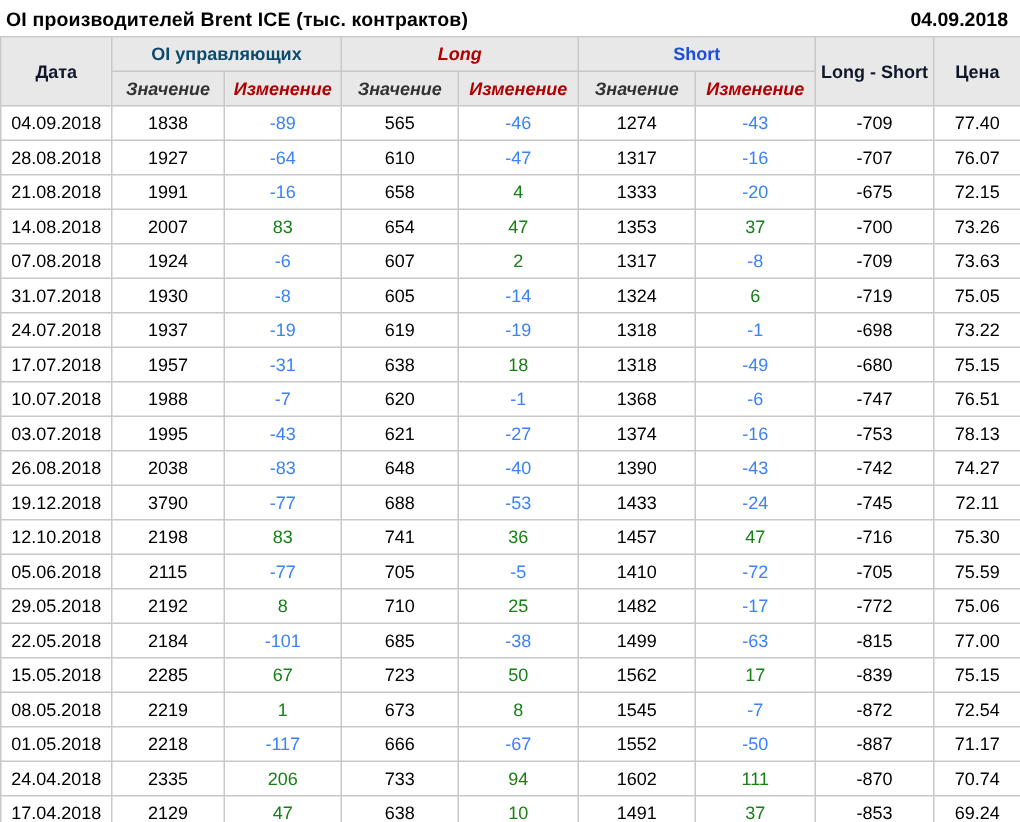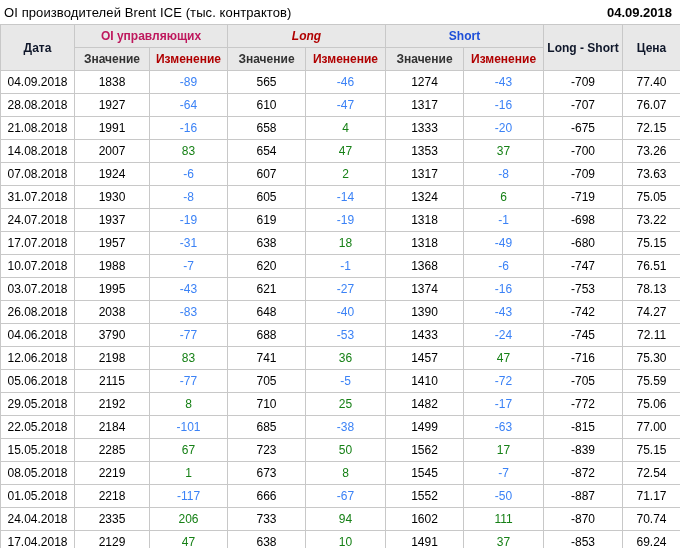--- a/index.html
+++ b/index.html
@@ -24,21 +24,21 @@
   .title-bar {
     height: 24px;
     display: flex;
     align-items: center;
     justify-content: space-between;
     padding: 0 6px 0 4px;
     box-sizing: border-box;
   }
   .title-text {
     font-size: 13px;
-    font-weight: normal;
+    font-weight: bold;
     color: #000;
     letter-spacing: 0.1px;
   }
   .title-date {
     font-size: 13px;
     font-weight: bold;
     color: #000;
     padding-right: 2px;
   }
   table.data {
@@ -53,24 +53,24 @@
     font-size: 12px;
     text-align: center;
     vertical-align: middle;
     white-space: nowrap;
   }
   thead th {
     background: #e8e8e8;
     font-weight: bold;
     color: #0f172a;
   }
-  thead th.grp-oi { color: #be185d; }
+  thead th.grp-oi { color: #0c4a6e; }
   thead th.grp-long { color: #b00000; font-style: italic; }
   thead th.grp-short { color: #1d4ed8; }
-  thead th.sub { font-weight: bold; }
+  thead th.sub { font-weight: bold; font-style: italic; }
   thead th.sub-oi-val { color: #333333; }
   thead th.sub-oi-chg { color: #b00000; }
   thead th.sub-long-val { color: #333333; }
   thead th.sub-long-chg { color: #b00000; }
   thead th.sub-short-val { color: #333333; }
   thead th.sub-short-chg { color: #b00000; }
   tbody td {
     background: #ffffff;
   }
   td.date-cell {
@@ -248,32 +248,32 @@
           <td class="num">2038</td>
           <td class="num neg">-83</td>
           <td class="num">648</td>
           <td class="num neg">-40</td>
           <td class="num">1390</td>
           <td class="num neg">-43</td>
           <td class="num">-742</td>
           <td class="num">74.27</td>
         </tr>
         <tr>
-          <td class="date-cell">04.06.2018</td>
+          <td class="date-cell">19.12.2018</td>
           <td class="num">3790</td>
           <td class="num neg">-77</td>
           <td class="num">688</td>
           <td class="num neg">-53</td>
           <td class="num">1433</td>
           <td class="num neg">-24</td>
           <td class="num">-745</td>
           <td class="num">72.11</td>
         </tr>
         <tr>
-          <td class="date-cell">12.06.2018</td>
+          <td class="date-cell">12.10.2018</td>
           <td class="num">2198</td>
           <td class="num pos">83</td>
           <td class="num">741</td>
           <td class="num pos">36</td>
           <td class="num">1457</td>
           <td class="num pos">47</td>
           <td class="num">-716</td>
           <td class="num">75.30</td>
         </tr>
         <tr>

